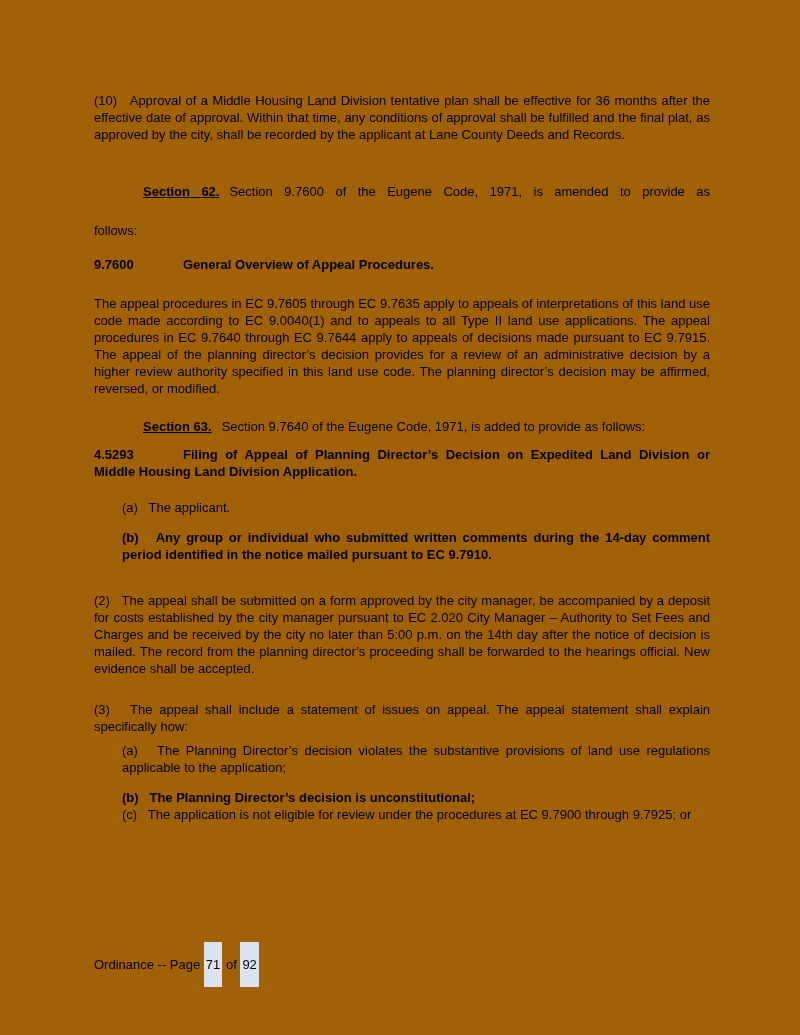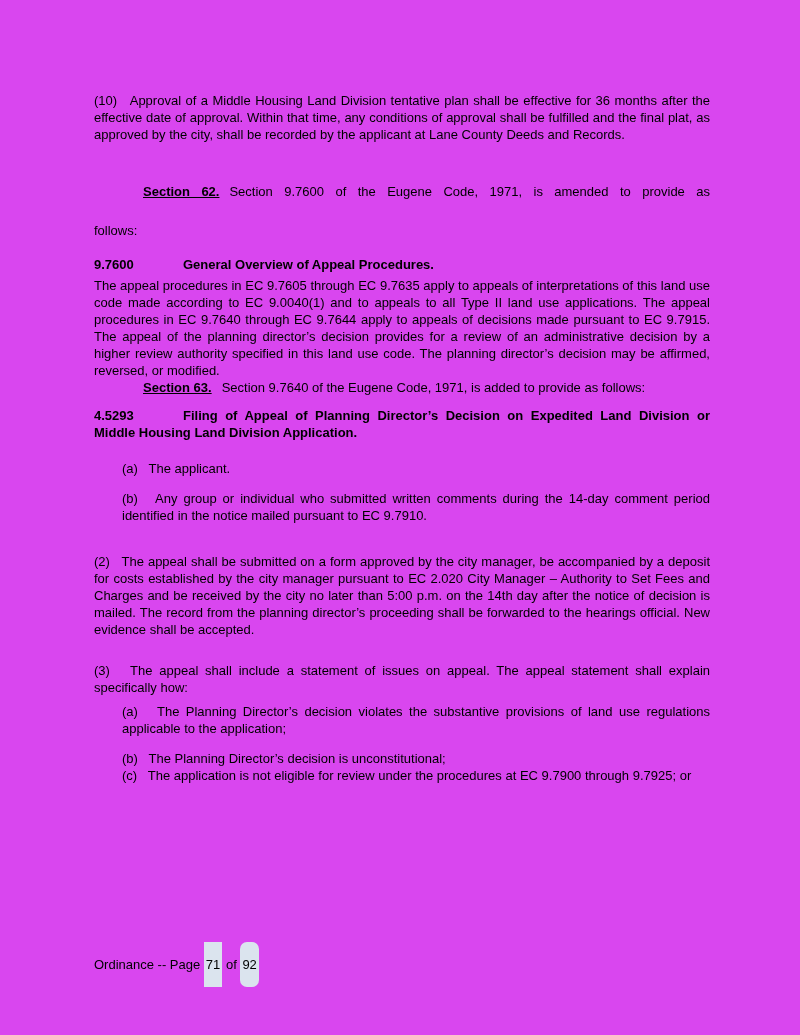--- a/index.html
+++ b/index.html
@@ -5,21 +5,21 @@
   * { margin: 0; padding: 0; box-sizing: border-box; }
   html, body { background: #f4f4f4; }
   body {
     width: 800px; height: 1035px;
     font-family: "Liberation Sans", "DejaVu Sans", sans-serif;
     font-size: 13px; line-height: 17px; color: #000;
   }
   .page {
     position: relative;
     width: 800px; height: 1035px;
-    background: #d946ef;
+    background: #a16207;
     padding: 92px 90px 0 94px;
     overflow: hidden;
   }
   .para { text-align: left; }
   .justify { text-align: justify; }
   .indent { margin-left: 28px; }
   .section-line {
     padding-left: 49px;
     text-align: justify;
     text-align-last: justify;
@@ -30,23 +30,23 @@
   }
   .section-label {
     font-weight: bold;
     text-decoration: underline;
     margin-right: 10px;
   }
   .code-num { display: inline-block; width: 89px; font-weight: bold; }
   .heading { font-weight: bold; }
   .footer { position: absolute; left: 94px; top: 956px; }
   .shade { padding: 15px 2px; }
-  .mt9 { margin-top: 17px; } .mt10 { margin-top: 4px; } .mt11 { margin-top: 11px; }
-  .mt12 { margin-top: 7px; } .mt13 { margin-top: 13px; } .mt14 { margin-top: 29px; }
-  .mt16 { } .mt19 { margin-top: 19px; } .mt21 { }
+  .mt9 { margin-top: 17px; } .mt10 { margin-top: 22px; } .mt11 { margin-top: 11px; }
+  .mt12 { margin-top: 7px; } .mt13 { margin-top: 13px; font-weight: bold; } .mt14 { margin-top: 29px; }
+  .mt16 { } .mt19 { margin-top: 19px; } .mt21 { margin-top: 21px; }
   .mt22 { margin-top: 22px; } .mt24 { margin-top: 24px; } .mt40 { margin-top: 40px; }
 </style>
 </head>
 <body>
 
 <div class="page">
 
   <p class="para justify">(10)&nbsp;&nbsp; Approval of a Middle Housing Land Division tentative plan shall be effective for 36 months after the effective date of approval. Within that time, any conditions of approval shall be fulfilled and the final plat, as approved by the city, shall be recorded by the applicant at Lane County Deeds and Records.</p>
 
   <p class="para section-line mt40"><span class="section-label">Section 62.</span><span>Section 9.7600 of the Eugene Code, 1971, is amended to provide as</span></p>
@@ -69,15 +69,15 @@
   <p class="para justify mt14">(2)&nbsp;&nbsp; The appeal shall be submitted on a form approved by the city manager, be accompanied by a deposit for costs established by the city manager pursuant to EC 2.020 City Manager – Authority to Set Fees and Charges and be received by the city no later than 5:00 p.m. on the 14th day after the notice of decision is mailed. The record from the planning director’s proceeding shall be forwarded to the hearings official. New evidence shall be accepted.</p>
 
   <p class="para justify mt24">(3)&nbsp;&nbsp; The appeal shall include a statement of issues on appeal. The appeal statement shall explain specifically how:</p>
 
   <p class="para indent justify mt12">(a)&nbsp;&nbsp; The Planning Director’s decision violates the substantive provisions of land use regulations applicable to the application;</p>
 
   <p class="para indent mt13">(b)&nbsp;&nbsp; The Planning Director’s decision is unconstitutional;</p>
 
   <p class="para indent justify mt16">(c)&nbsp;&nbsp; The application is not eligible for review under the procedures at EC 9.7900 through 9.7925; or</p>
 
-  <div class="footer"><span>Ordinance -- Page&nbsp;</span><span class="shade" style="background: rgb(219, 228, 238);">71</span><span>&nbsp;of&nbsp;</span><span class="shade" style="background: rgb(219, 228, 238); border-radius: 7px;">92</span></div>
+  <div class="footer"><span>Ordinance -- Page&nbsp;</span><span class="shade" style="background: rgb(219, 228, 238);">71</span><span>&nbsp;of&nbsp;</span><span class="shade" style="background: rgb(219, 228, 238);">92</span></div>
 
 </div>
 
 </body></html>

